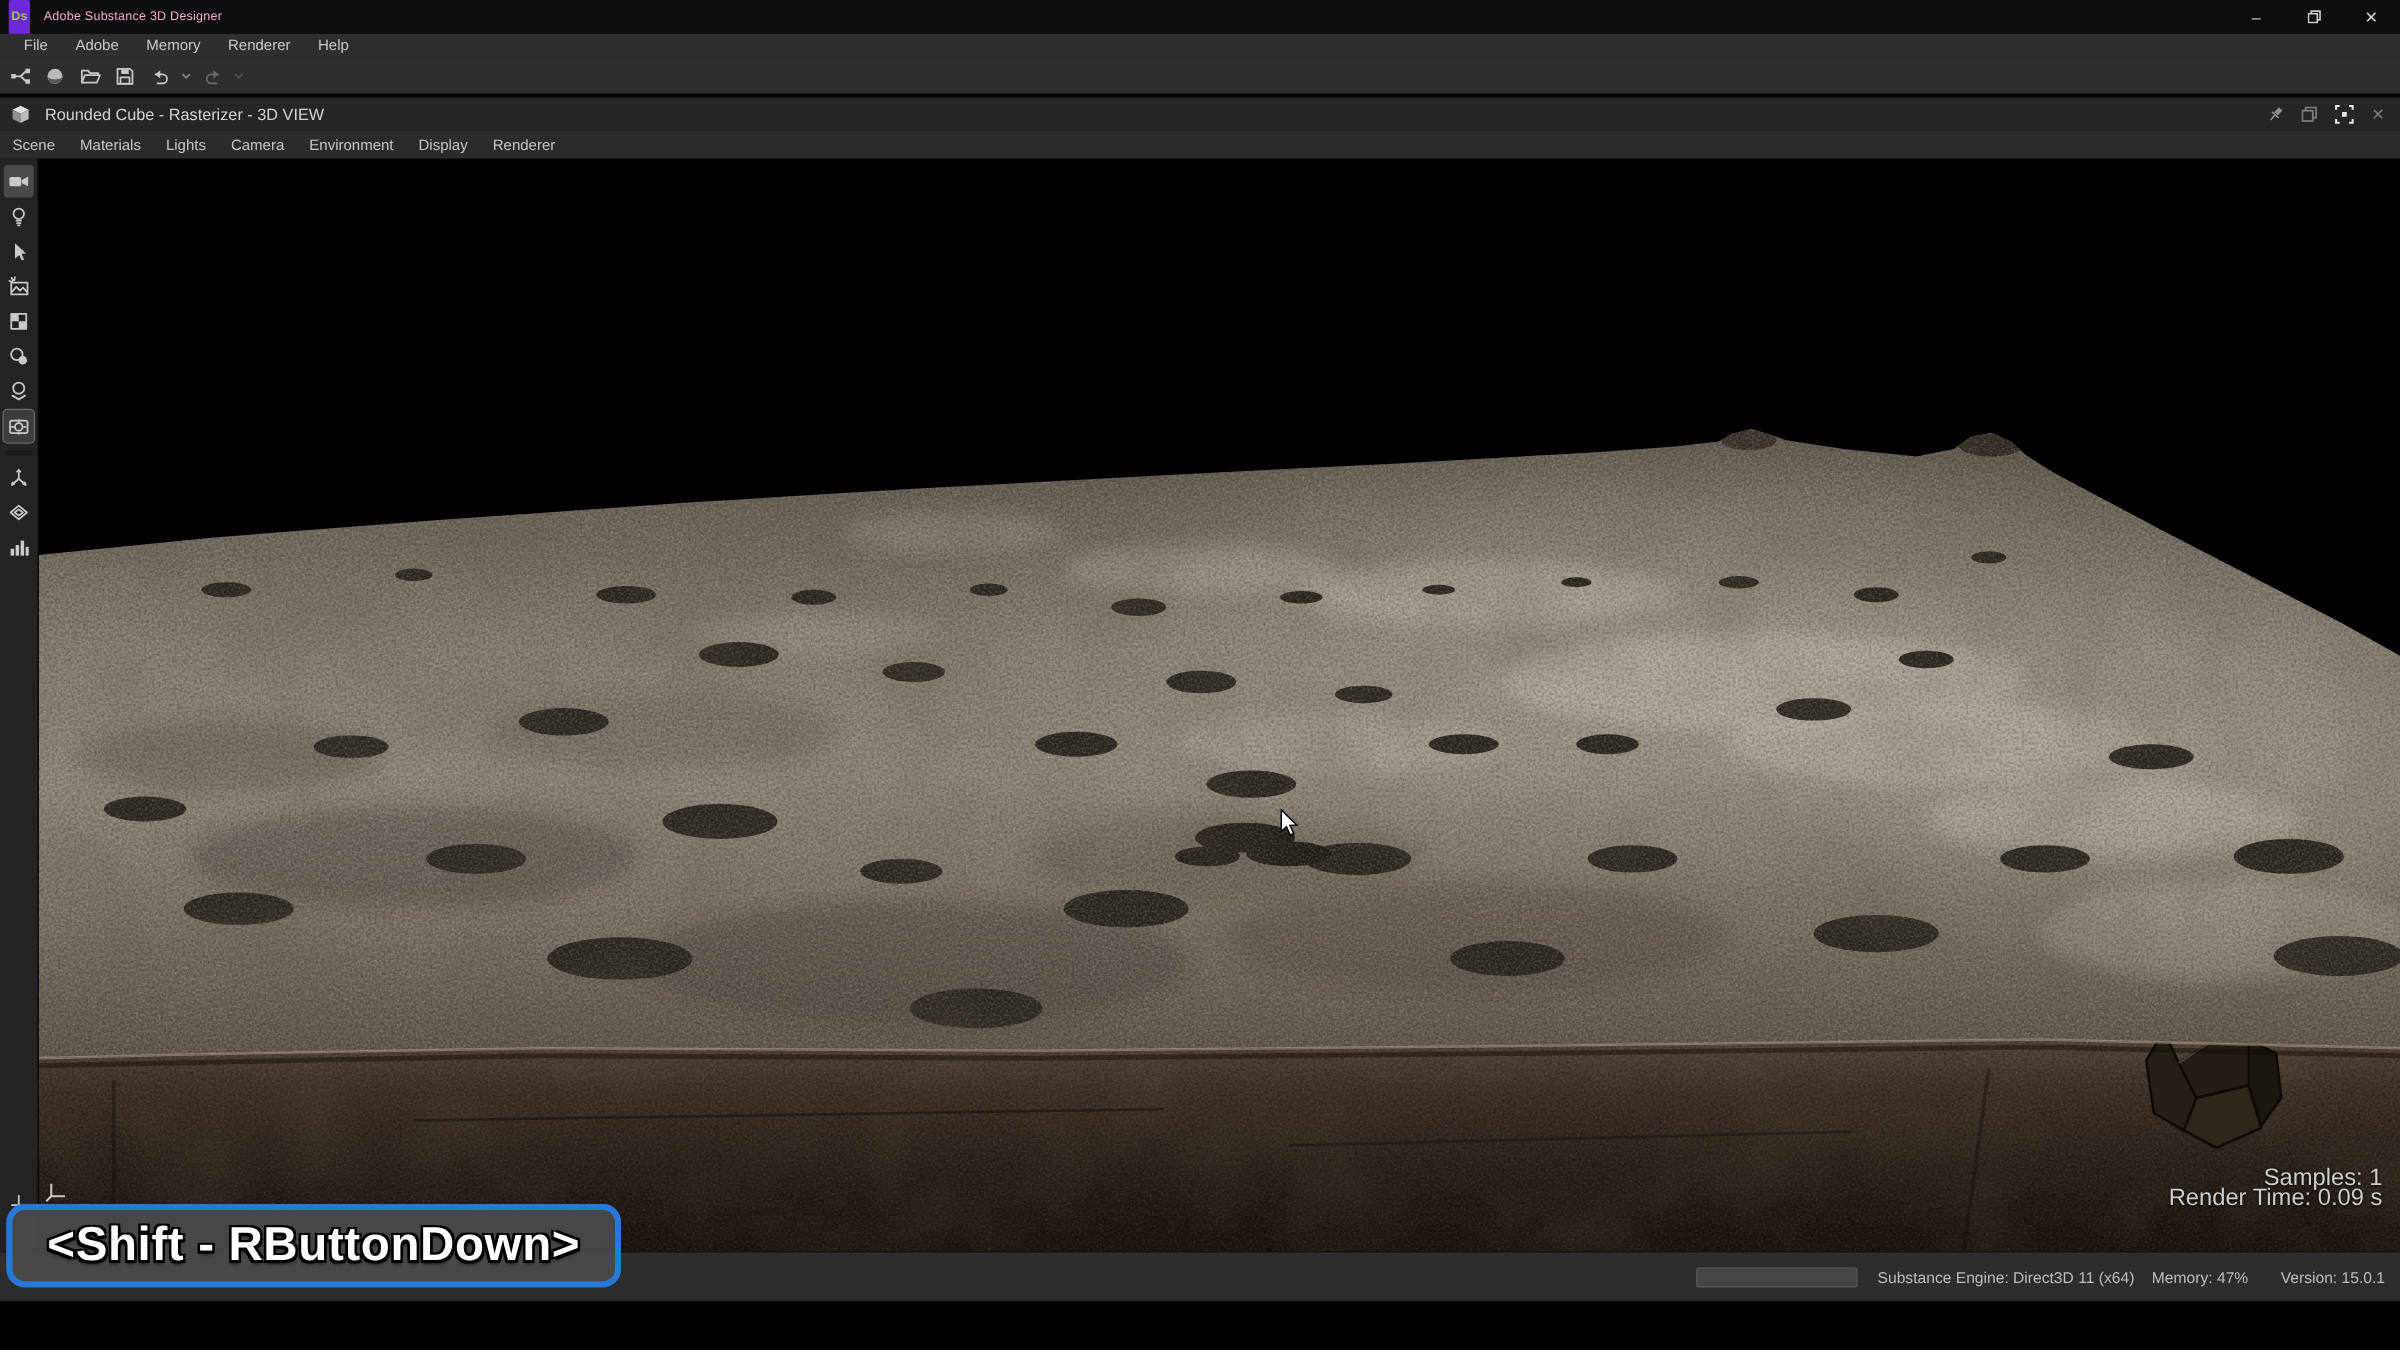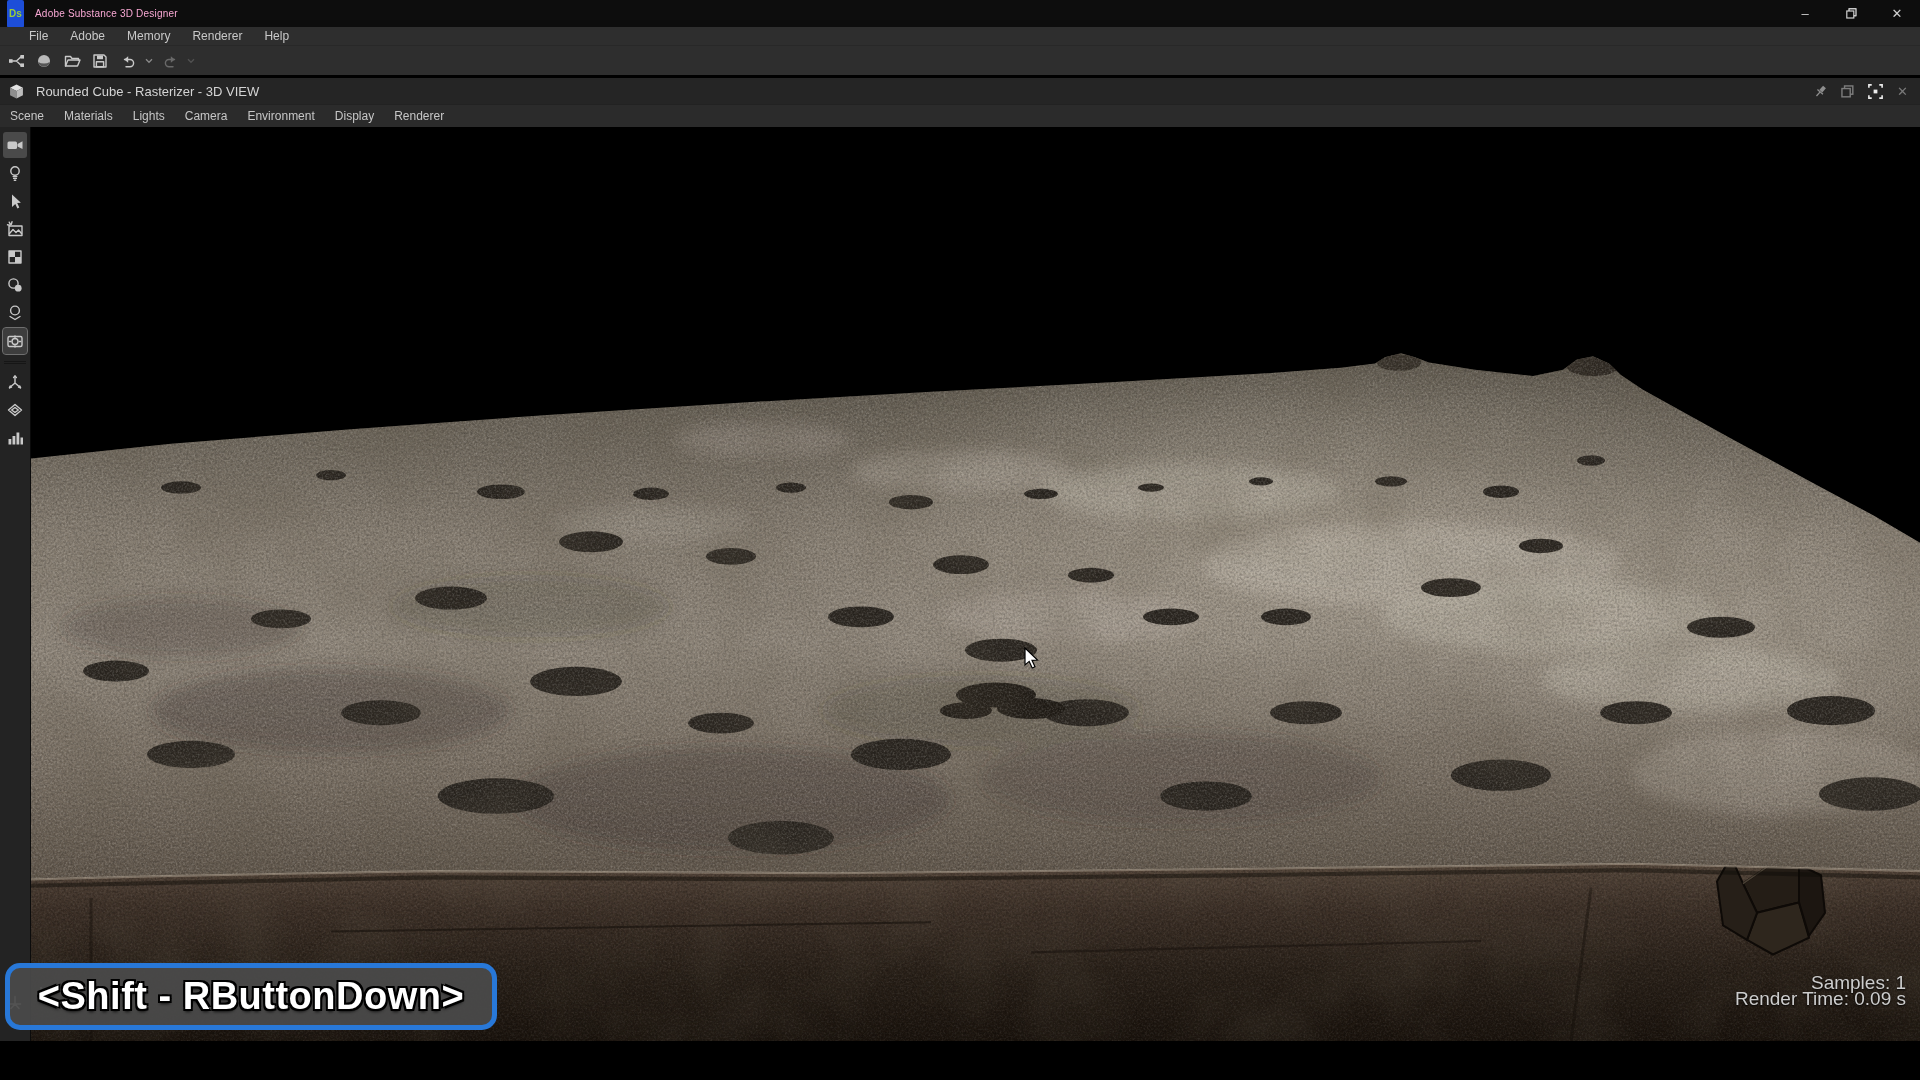--- a/index.html
+++ b/index.html
@@ -2,28 +2,28 @@
 <html><head>
 <meta charset="utf-8">
 <style>
   html,body{margin:0;padding:0;background:#000;}
   body{width:1920px;height:1080px;overflow:hidden;font-family:"Liberation Sans",sans-serif;
        -webkit-font-smoothing:antialiased;}
   .app{position:relative;width:1920px;height:1080px;background:#000;display:flex;flex-direction:column;}
 
   
   .titlebar{height:27px;background:#0d0d0d;display:flex;align-items:center;flex:0 0 auto;}
-  .app-logo{width:17px;height:28px;margin-left:7px;background:#1d4ed8;color:#9bcf3a;font-size:10px;
+  .app-logo{width:17px;height:28px;margin-left:7px;background:#6d28d9;color:#9bcf3a;font-size:10px;
             font-weight:bold;display:flex;align-items:center;justify-content:center;border-radius:2px;}
   .app-title{color:#f9a8d4;font-size:10px;margin-left:11px;letter-spacing:.2px;}
   .win-controls{margin-left:auto;display:flex;height:100%;}
   .win-btn{width:46px;height:100%;display:flex;align-items:center;justify-content:center;color:#cfcfcf;font-size:13px;}
 
   
-  .menubar{height:18px;background:#2e2e2e;display:flex;align-items:center;padding-left:18px;flex:0 0 auto;}
+  .menubar{height:18px;background:#2e2e2e;display:flex;align-items:center;padding-left:8px;flex:0 0 auto;}
   .menu-item{color:#c9c9c9;font-size:12px;padding:0 11px;}
 
   
   .toolbar{height:29px;background:#2e2e2e;display:flex;align-items:center;padding-left:4px;gap:4px;flex:0 0 auto;
            border-top:1px solid #282828;}
   .tb-btn{width:24px;height:24px;display:flex;align-items:center;justify-content:center;}
   .tb-caret{width:10px;height:24px;display:flex;align-items:center;justify-content:center;}
   .dim{opacity:.38;}
   .gapline{height:3px;background:#000;flex:0 0 auto;}
 
@@ -427,20 +427,26 @@
       <svg class="gizmo" width="22" height="22" viewBox="0 0 22 22">
         <path d="M6 4 V14 M6 14 H17 M6 14 L2 18" stroke="#dcdcdc" stroke-width="1.6" fill="none"></path>
       </svg>
 
       <svg class="cursor" width="15" height="22" viewBox="0 0 15 22">
         <path d="M1 1 L1 18 L5.2 14.4 L8.2 21 L11 19.8 L8 13.3 L13.5 13 Z" fill="#fff" stroke="#000" stroke-width="1.2"></path>
       </svg>
     </div>
   </div>
 
+  <div class="statusbar">
+    <div class="progress"></div>
+    <span class="sb-text">Substance Engine: Direct3D 11 (x64)</span>
+    <span class="sb-text">Memory: 47%</span>
+    <span class="sb-version">Version: 15.0.1</span>
+  </div>
 
   <div class="blackstrip"></div>
 
   <div class="key-overlay">
     <span>&lt;Shift - RButtonDown&gt;</span>
   </div>
 
 </div>
 
 </body></html>

